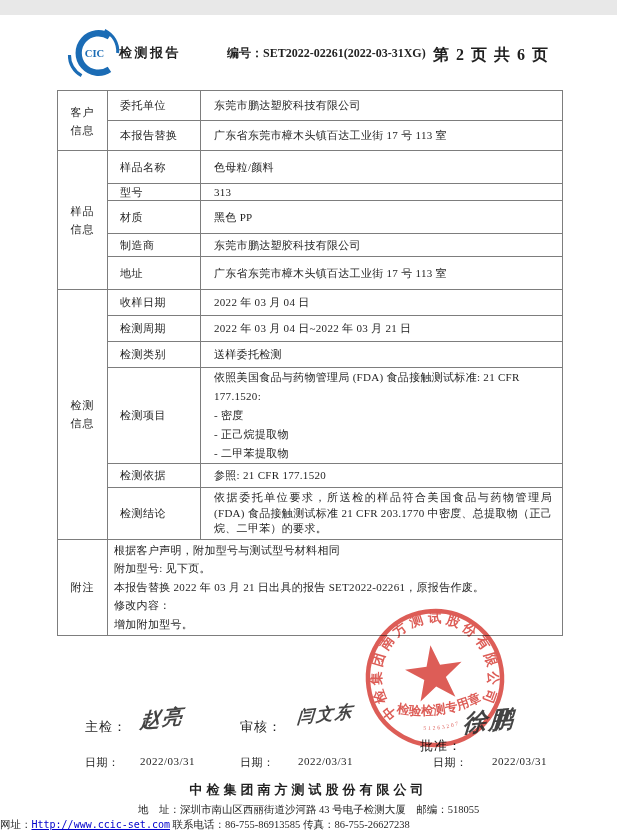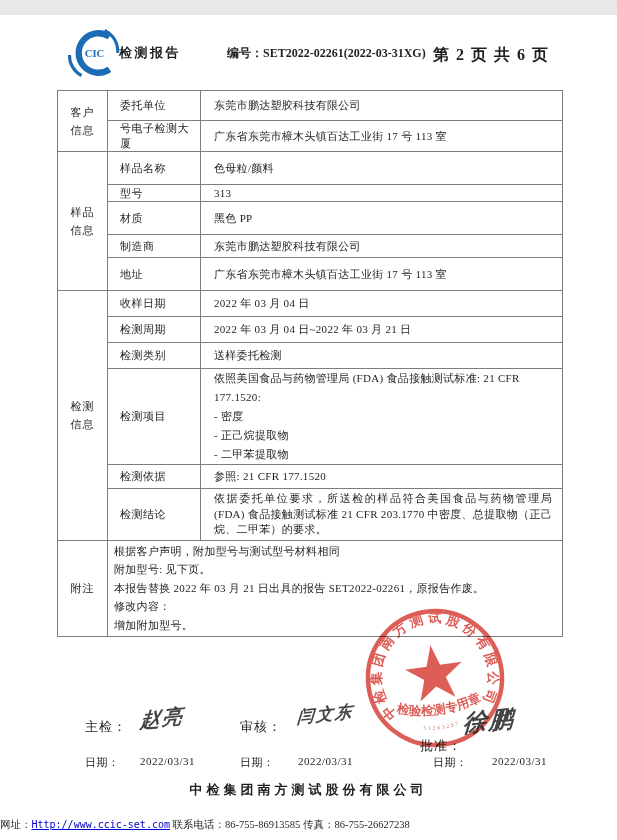--- a/index.html
+++ b/index.html
@@ -81,21 +81,21 @@
     <tbody>
 
       <tr style="height:30px">
         <td class="sec" rowspan="2">
           <div class="secbox">客户信息</div>
           </td>
         <td class="lbl">委托单位</td>
         <td class="val">东莞市鹏达塑胶科技有限公司</td>
       </tr>
       <tr style="height:30px">
-        <td class="lbl">号电子检测大厦</td>
+        <td class="lbl">本报告替换</td>
         <td class="val">广东省东莞市樟木头镇百达工业街 17 号 113 室</td>
       </tr>
 
       <tr style="height:33px">
         <td class="sec" rowspan="5">
           <div class="secbox">样品信息</div>
           </td>
         <td class="lbl">样品名称</td>
         <td class="val">色母粒/颜料</td>
       </tr>
@@ -194,19 +194,20 @@
       <text font-size="12.5" fill="#d8453e" font-weight="bold" text-anchor="middle">
         <textPath href="#stamp-banner" startOffset="50%">检验检测专用章</textPath>
       </text>
       <text font-size="5.5" fill="#d8453e" text-anchor="middle" letter-spacing="2">
         <textPath href="#stamp-serial" startOffset="50%">51263207</textPath>
       </text>
     </g>
   </svg>
 
   <div class="ft-company">中检集团南方测试股份有限公司</div>
+  <div class="ft-line2">地　址：深圳市南山区西丽街道沙河路 43 号电子检测大厦　邮编：518055</div>
   <div class="ft-line3">
     <span>网址：</span><a class="ft-link" href="#" style="color:#0000cc">Http://www.ccic-set.com</a>
     <span>联系电话：86-755-86913585</span>
     <span>传真：86-755-26627238</span>
   </div>
 
 </div>
 
 </body></html>

